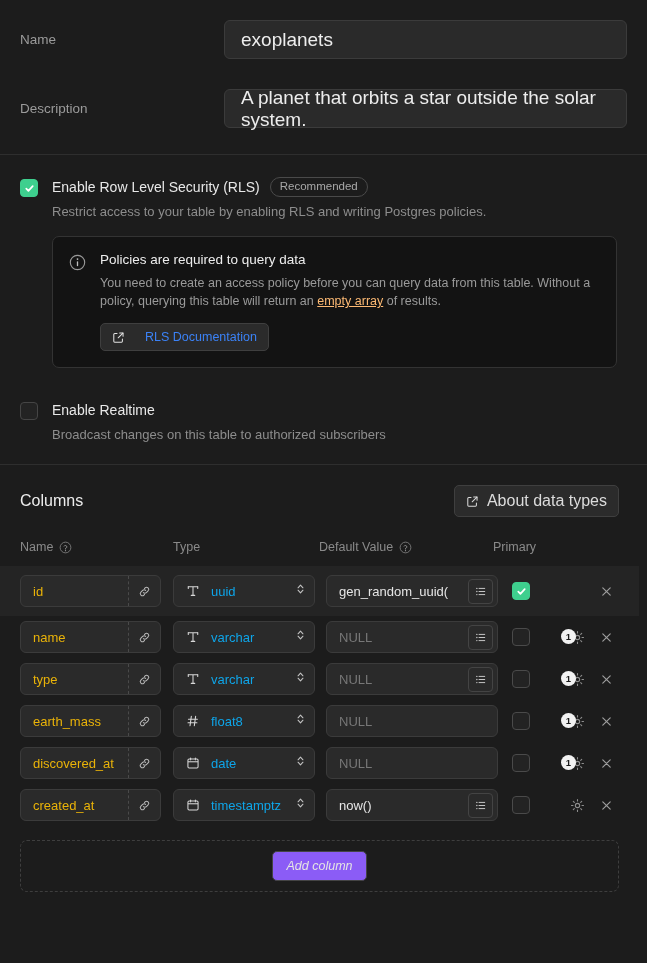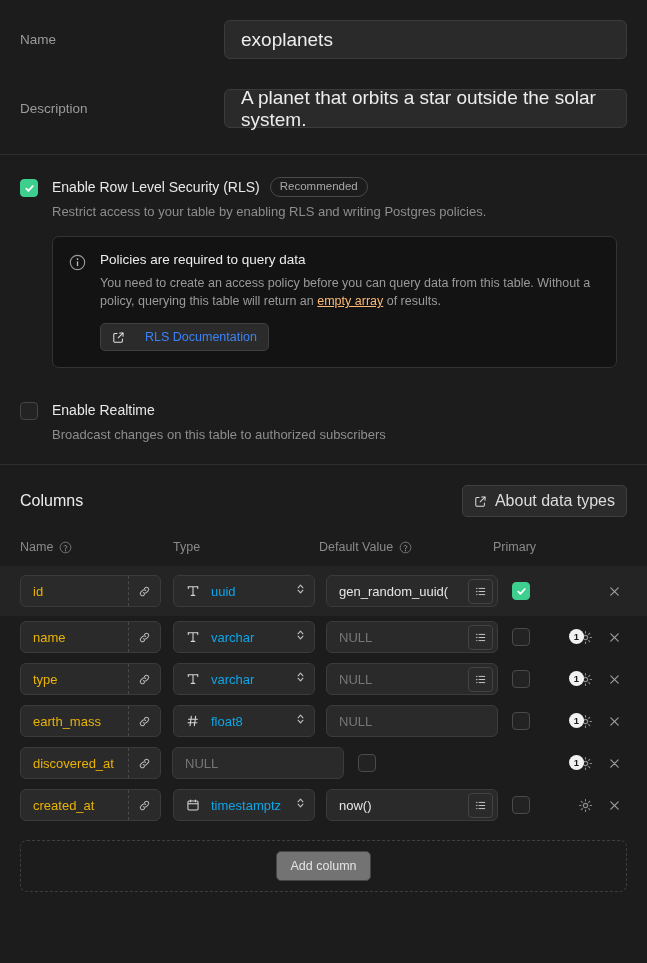--- a/index.html
+++ b/index.html
@@ -69,21 +69,21 @@
   .doc-btn {
     margin-top: 13px;
     display: inline-flex; align-items: center; gap: 20px;
     background: #2b2b2b; border: 1px solid #3f3f3f;
     border-radius: 5px; padding: 6px 11px;
     font-size: 12.5px; color: #3b82f6;
   }
   .realtime-block { margin-top: 32px; }
 
   
-  .columns-section { padding: 20px 20px 0 20px; }
+  .columns-section { padding: 20px 28px 0 20px; }
   .columns-head { display: flex; align-items: center; justify-content: space-between; }
   .columns-title { font-size: 16px; color: #ededed; }
   .about-btn {
     display: inline-flex; align-items: center; gap: 8px;
     background: #2b2b2b; border: 1px solid #3f3f3f;
     border-radius: 5px; padding: 6px 11px;
     font-size: 16px; color: #dcdcdc;
   }
 
   .col-header { display: flex; align-items: center; margin-top: 21px; height: 18px; }
@@ -155,23 +155,23 @@
     font-weight: bold;
   }
   .x-btn { width: 15px; height: 15px; display: flex; align-items: center; justify-content: center; }
 
   .add-zone {
     margin-top: 14px;
     border: 1px dashed #3e3e3e; border-radius: 7px;
     height: 52px; display: flex; align-items: center; justify-content: center;
   }
   .add-btn {
-    background: #737373; border: 1px solid #444444;
+    background: #8b5cf6; border: 1px solid #444444;
     border-radius: 5px; padding: 7px 13px;
-    font-size: 12.5px; color: #e4e4e4;
+    font-size: 12.5px; color: #e4e4e4; font-style: italic;
   }
 </style>
 </head>
 <body>
 
 <div class="page">
 
   <div class="form-section">
     <div class="field-row">
       <div class="field-label">Name</div>
@@ -475,59 +475,73 @@
         <div class="col-row">
           <div class="name-cell">
             <span class="name-text">discovered_at</span>
             <span class="fk-btn">
               <svg width="13" height="13" viewBox="0 0 16 16">
                 <path d="M6.6 9.4 A2.6 2.6 0 0 0 10.3 9.4 L12.4 7.3 A2.6 2.6 0 0 0 8.7 3.6 L7.9 4.4" stroke="#b9b9b9" stroke-width="1.25" fill="none" stroke-linecap="round"></path>
                 <path d="M9.4 6.6 A2.6 2.6 0 0 0 5.7 6.6 L3.6 8.7 A2.6 2.6 0 0 0 7.3 12.4 L8.1 11.6" stroke="#b9b9b9" stroke-width="1.25" fill="none" stroke-linecap="round"></path>
               </svg>
             </span>
           </div>
-          <div class="default-cell">
-            <span class="default-text null">NULL</span>
-          </div>
-          <div class="primary-cell">
-            <span class="pcb off"></span>
-          </div>
-          <div class="actions-cell">
-            <span class="gear-wrap">
-              <svg width="15" height="15" viewBox="0 0 16 16">
-                <circle cx="8" cy="8" r="2.3" stroke="#8e8e8e" stroke-width="1.15" fill="none"></circle>
-                <path d="M8 1.6 V3.2 M8 12.8 V14.4 M1.6 8 H3.2 M12.8 8 H14.4 M3.5 3.5 L4.6 4.6 M11.4 11.4 L12.5 12.5 M12.5 3.5 L11.4 4.6 M4.6 11.4 L3.5 12.5" stroke="#8e8e8e" stroke-width="1.15" stroke-linecap="round"></path>
-              </svg>
-              <span class="cnt-badge">1</span>
-            </span>
-            <span class="x-btn">
-              <svg width="13" height="13" viewBox="0 0 14 14">
-                <path d="M3 3 L11 11 M11 3 L3 11" stroke="#9e9e9e" stroke-width="1.25" stroke-linecap="round"></path>
-              </svg>
-            </span>
-          </div>
-        </div>
-        <div class="col-row">
-          <div class="name-cell">
-            <span class="name-text">created_at</span>
-            <span class="fk-btn">
-              <svg width="13" height="13" viewBox="0 0 16 16">
-                <path d="M6.6 9.4 A2.6 2.6 0 0 0 10.3 9.4 L12.4 7.3 A2.6 2.6 0 0 0 8.7 3.6 L7.9 4.4" stroke="#b9b9b9" stroke-width="1.25" fill="none" stroke-linecap="round"></path>
-                <path d="M9.4 6.6 A2.6 2.6 0 0 0 5.7 6.6 L3.6 8.7 A2.6 2.6 0 0 0 7.3 12.4 L8.1 11.6" stroke="#b9b9b9" stroke-width="1.25" fill="none" stroke-linecap="round"></path>
-              </svg>
-            </span>
-          </div>
           <div class="type-cell">
             <span class="type-icon">
               <svg width="14" height="14" viewBox="0 0 16 16">
                 <rect x="2.2" y="3.4" width="11.6" height="10.4" rx="1.4" stroke="#d8d8d8" stroke-width="1.2" fill="none"></rect>
                 <path d="M2.2 6.6 H13.8" stroke="#d8d8d8" stroke-width="1.2"></path>
                 <path d="M5.3 2.2 V4.4 M10.7 2.2 V4.4" stroke="#d8d8d8" stroke-width="1.2" stroke-linecap="round"></path>
               </svg>
             </span>
+            <span class="type-text">date</span>
+            <span class="chev"><svg width="11" height="14" viewBox="0 0 12 16">
+                <path d="M3.2 6.6 L6 3.6 L8.8 6.6" stroke="#c2c2c2" stroke-width="1.25" fill="none" stroke-linecap="round" stroke-linejoin="round"></path>
+                <path d="M3.2 9.4 L6 12.4 L8.8 9.4" stroke="#c2c2c2" stroke-width="1.25" fill="none" stroke-linecap="round" stroke-linejoin="round"></path>
+              </svg></span>
+          </div>
+          <div class="default-cell">
+            <span class="default-text null">NULL</span>
+          </div>
+          <div class="primary-cell">
+            <span class="pcb off"></span>
+          </div>
+          <div class="actions-cell">
+            <span class="gear-wrap">
+              <svg width="15" height="15" viewBox="0 0 16 16">
+                <circle cx="8" cy="8" r="2.3" stroke="#8e8e8e" stroke-width="1.15" fill="none"></circle>
+                <path d="M8 1.6 V3.2 M8 12.8 V14.4 M1.6 8 H3.2 M12.8 8 H14.4 M3.5 3.5 L4.6 4.6 M11.4 11.4 L12.5 12.5 M12.5 3.5 L11.4 4.6 M4.6 11.4 L3.5 12.5" stroke="#8e8e8e" stroke-width="1.15" stroke-linecap="round"></path>
+              </svg>
+              <span class="cnt-badge">1</span>
+            </span>
+            <span class="x-btn">
+              <svg width="13" height="13" viewBox="0 0 14 14">
+                <path d="M3 3 L11 11 M11 3 L3 11" stroke="#9e9e9e" stroke-width="1.25" stroke-linecap="round"></path>
+              </svg>
+            </span>
+          </div>
+        </div>
+        <div class="col-row">
+          <div class="name-cell">
+            <span class="name-text">created_at</span>
+            <span class="fk-btn">
+              <svg width="13" height="13" viewBox="0 0 16 16">
+                <path d="M6.6 9.4 A2.6 2.6 0 0 0 10.3 9.4 L12.4 7.3 A2.6 2.6 0 0 0 8.7 3.6 L7.9 4.4" stroke="#b9b9b9" stroke-width="1.25" fill="none" stroke-linecap="round"></path>
+                <path d="M9.4 6.6 A2.6 2.6 0 0 0 5.7 6.6 L3.6 8.7 A2.6 2.6 0 0 0 7.3 12.4 L8.1 11.6" stroke="#b9b9b9" stroke-width="1.25" fill="none" stroke-linecap="round"></path>
+              </svg>
+            </span>
+          </div>
+          <div class="type-cell">
+            <span class="type-icon">
+              <svg width="14" height="14" viewBox="0 0 16 16">
+                <rect x="2.2" y="3.4" width="11.6" height="10.4" rx="1.4" stroke="#d8d8d8" stroke-width="1.2" fill="none"></rect>
+                <path d="M2.2 6.6 H13.8" stroke="#d8d8d8" stroke-width="1.2"></path>
+                <path d="M5.3 2.2 V4.4 M10.7 2.2 V4.4" stroke="#d8d8d8" stroke-width="1.2" stroke-linecap="round"></path>
+              </svg>
+            </span>
             <span class="type-text">timestamptz</span>
             <span class="chev"><svg width="11" height="14" viewBox="0 0 12 16">
                 <path d="M3.2 6.6 L6 3.6 L8.8 6.6" stroke="#c2c2c2" stroke-width="1.25" fill="none" stroke-linecap="round" stroke-linejoin="round"></path>
                 <path d="M3.2 9.4 L6 12.4 L8.8 9.4" stroke="#c2c2c2" stroke-width="1.25" fill="none" stroke-linecap="round" stroke-linejoin="round"></path>
               </svg></span>
           </div>
           <div class="default-cell">
             <span class="default-text">now()</span>
             <span class="list-btn">
               <svg width="13" height="13" viewBox="0 0 16 16">

